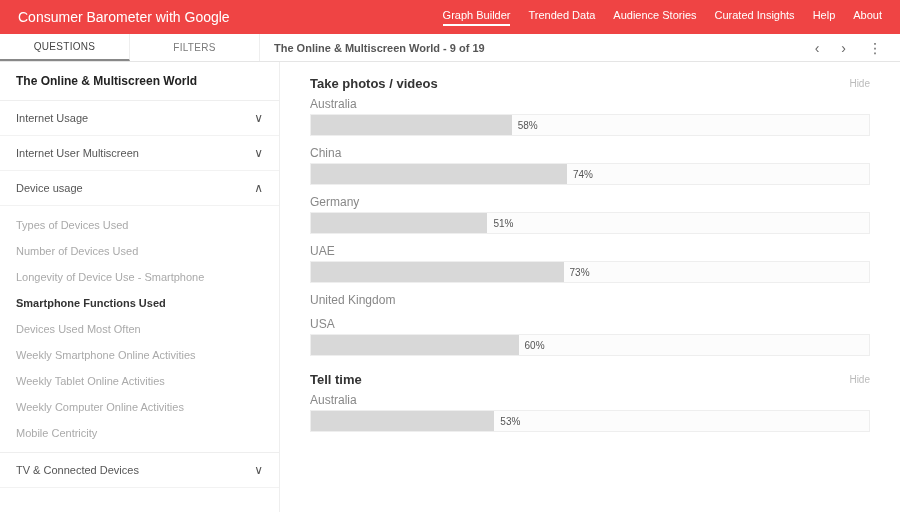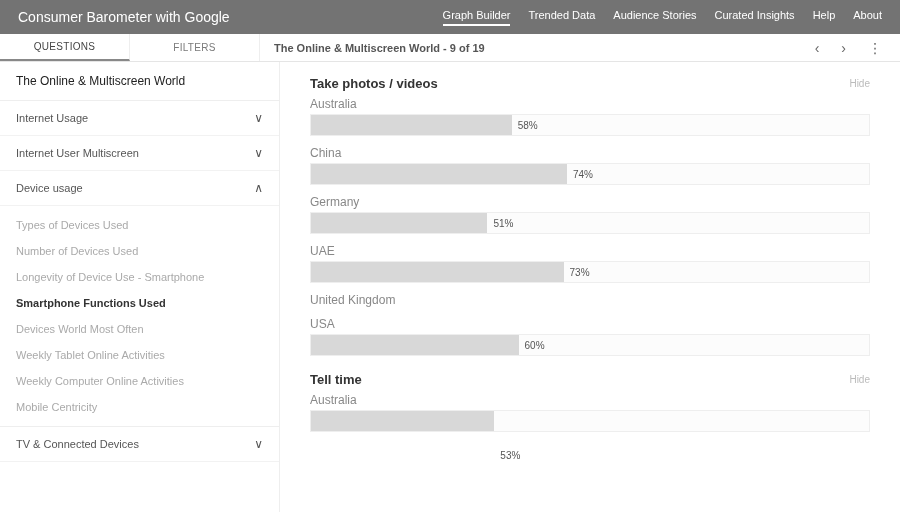--- a/index.html
+++ b/index.html
@@ -1,36 +1,36 @@
 <!DOCTYPE html>
 <html><head>
 <meta charset="utf-8">
 <style>
   * { box-sizing: border-box; margin: 0; padding: 0; }
   body { font-family: Arial, Helvetica, sans-serif; font-size: 12px; color: #333; background: #fff; width: 900px; height: 512px; overflow: hidden; }
 
-  .topbar { background: #737373; color: #fff; height: 34px; display: flex; align-items: center; padding: 0 18px; }
+  .topbar { background: #ef4444; color: #fff; height: 34px; display: flex; align-items: center; padding: 0 18px; }
   .brand { font-size: 14px; font-weight: 400; white-space: nowrap; }
   .brand .g { font-weight: 500; }
   .topnav { margin-left: auto; display: flex; gap: 18px; font-size: 11px; }
   .topnav-item { cursor: pointer; padding-bottom: 3px; }
   .topnav-item.active { border-bottom: 2px solid #fff; }
 
   .subhead { display: flex; height: 28px; border-bottom: 1px solid #e5e5e5; }
   .subhead .left { width: 260px; display: flex; }
   .subhead .tab { flex: 1; display: flex; align-items: center; justify-content: center; font-size: 10px; color: #7a7a7a; letter-spacing: .3px; text-transform: uppercase; border-right: 1px solid #eee; cursor: pointer; }
   .subhead .tab.active { color: #444; border-bottom: 2px solid #888; }
   .subhead .right { flex: 1; display: flex; align-items: center; padding: 0 14px; font-size: 11px; color: #555; }
   .subhead .crumb { font-weight: 600; }
   .subhead .pager { margin-left: auto; display: flex; align-items: center; gap: 14px; color: #666; }
   .pager span, .pager .dots { cursor: pointer; padding: 2px 4px; font-size: 14px; }
 
   .main { display: flex; height: calc(512px - 34px - 28px); }
   .sidebar { width: 280px; border-right: 1px solid #eee; overflow: hidden; }
-  .section-title { padding: 12px 16px; font-size: 12px; font-weight: 400; color: #222; border-bottom: 1px solid #eee; }
+  .section-title { padding: 12px 16px; font-size: 12px; font-weight: 700; color: #222; border-bottom: 1px solid #eee; }
   .side-item { padding: 10px 16px; font-size: 11px; color: #555; border-bottom: 1px solid #f2f2f2; display: flex; align-items: center; justify-content: space-between; cursor: pointer; }
   .chev { font-size: 12px; color: #555; }
   .sublist { padding: 6px 0; border-bottom: 1px solid #eee; }
   .sub-item { padding: 7px 16px; font-size: 11px; color: #aaa; cursor: pointer; }
   .sub-item.active { color: #333; font-weight: 600; }
 
   .content { flex: 1; padding: 14px 30px 0 30px; overflow: hidden; }
   .chart-block { margin-bottom: 16px; }
   .chart-head { display: flex; align-items: center; margin-bottom: 6px; gap: 12px; }
   .chart-title { font-size: 13px; font-weight: 700; color: #333; }
@@ -87,21 +87,22 @@
         </div>
         <div class="side-item">
           <span>Device usage</span>
           <span class="chev">∧</span>
         </div>
         <div class="sublist">
           <div class="sub-item">Types of Devices Used</div>
           <div class="sub-item">Number of Devices Used</div>
           <div class="sub-item">Longevity of Device Use - Smartphone</div>
           <div class="sub-item active">Smartphone Functions Used</div>
-          <div class="sub-item">Devices World Most Often</div>
+          <div class="sub-item">Devices Used Most Often</div>
+          <div class="sub-item">Weekly Smartphone Online Activities</div>
           <div class="sub-item">Weekly Tablet Online Activities</div>
           <div class="sub-item">Weekly Computer Online Activities</div>
           <div class="sub-item">Mobile Centricity</div>
         </div>
         <div class="side-item">
           <span>TV &amp; Connected Devices</span>
           <span class="chev">∨</span>
         </div>
       </div>
   </div>
@@ -152,18 +153,18 @@
       </div>
       <div class="chart-block">
         <div class="chart-head">
           <div class="chart-title">Tell time</div>
           <div class="hide-link">Hide</div>
         </div>
         <div class="bar-row">
           <div class="bar-label">Australia</div>
           <div class="bar-track">
             <div class="bar-fill" style="width: 32.86%;"></div>
-            <div class="bar-val" style="left: calc(32.86% + 6px); margin-top: 34px;">53%</div>
+            <div class="bar-val" style="left: calc(32.86% + 6px);">53%</div>
           </div>
         </div>
       </div>
     </div>
 </div>
 
 </body></html>

